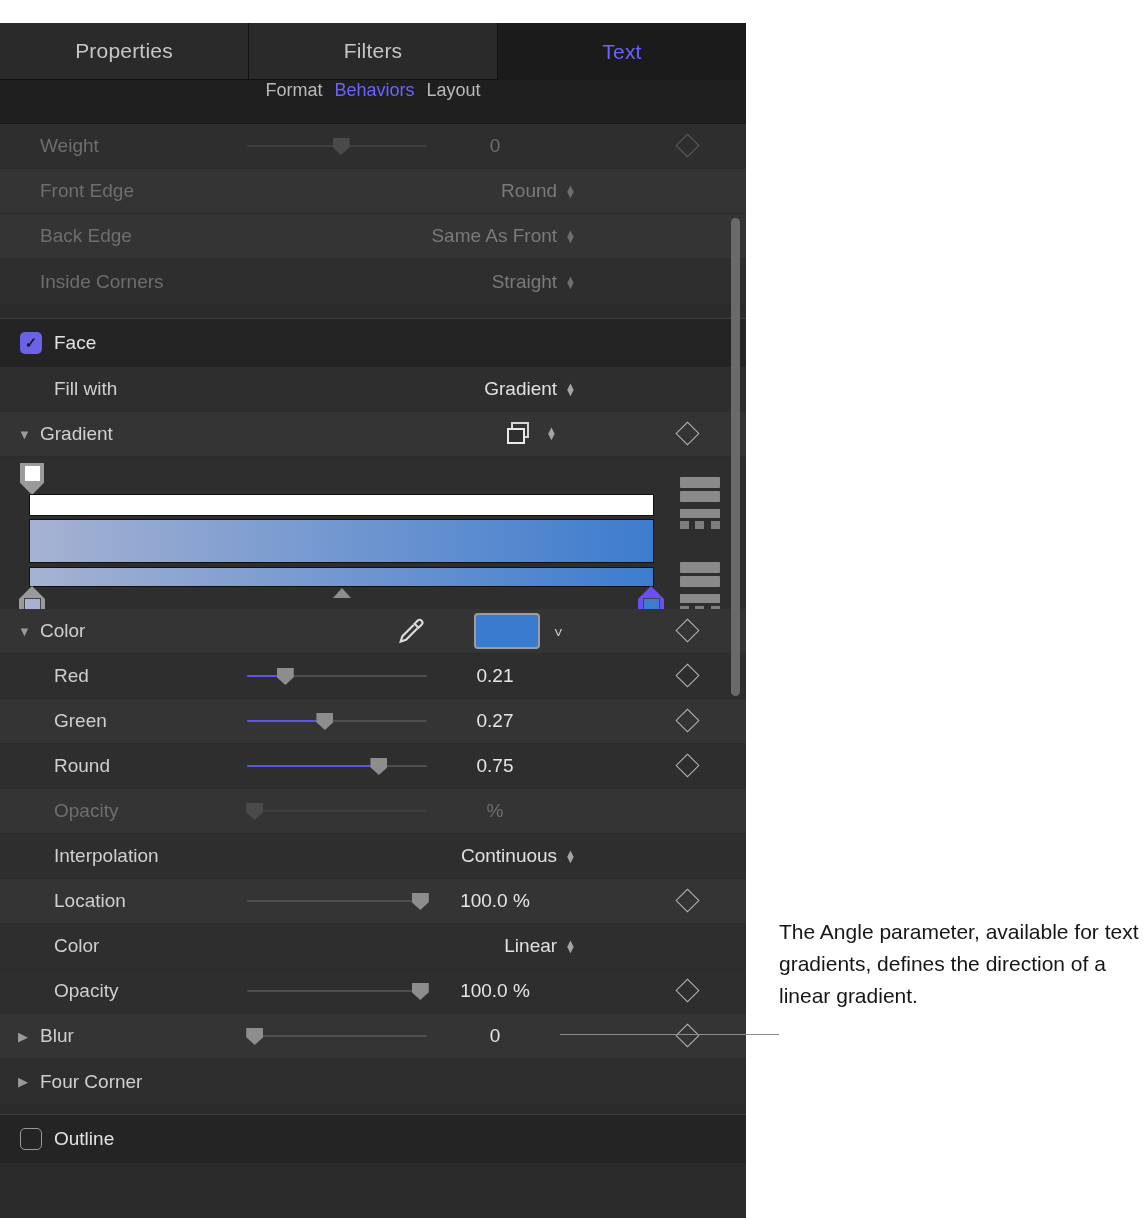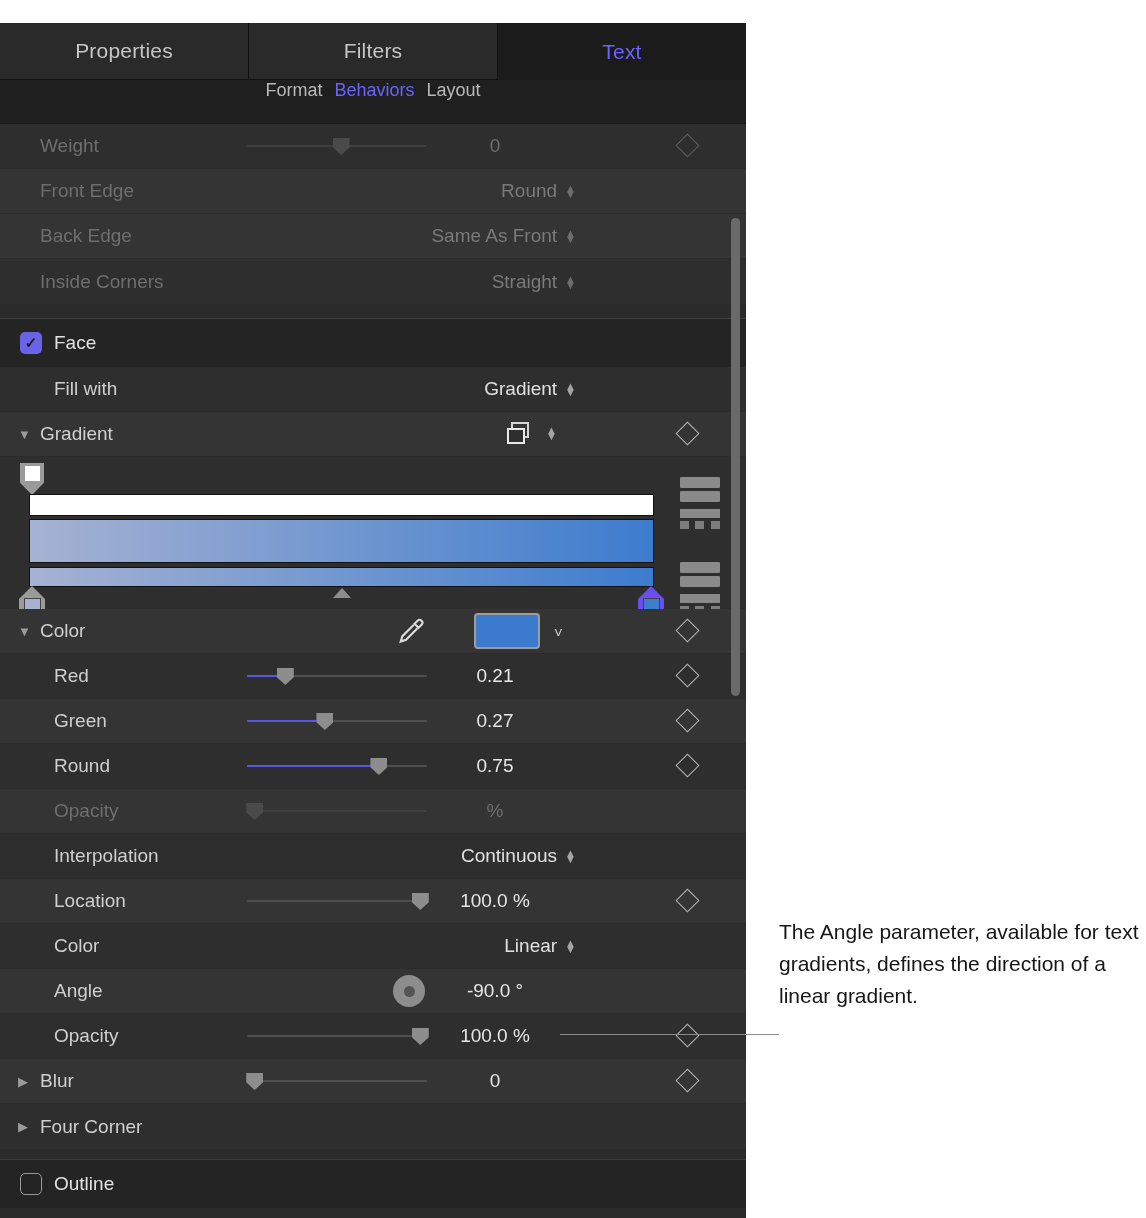--- a/index.html
+++ b/index.html
@@ -411,28 +411,20 @@
 
       <div class="row alt">
         <span class="disc empty"></span>
         <span class="label indent">Color</span>
         <span class="popup">
           <span>Linear</span>
           <span class="updown">▲<br>▼</span>
         </span>
       </div>
 
-      <div class="row">
-        <span class="disc empty"></span>
-        <span class="label indent">Angle</span>
-        <span class="dial">
-            <i></i>
-          </span>
-        <span class="value">-90.0 °</span>
-      </div>
 
       <div class="row alt">
         <span class="disc empty"></span>
         <span class="label indent">Opacity</span>
         <span class="slider">
           <span class="track"></span>
           <span class="knob" style="left:96%"></span>
         </span>
         <span class="value">100.0 %</span>
         <span class="kf"></span>

